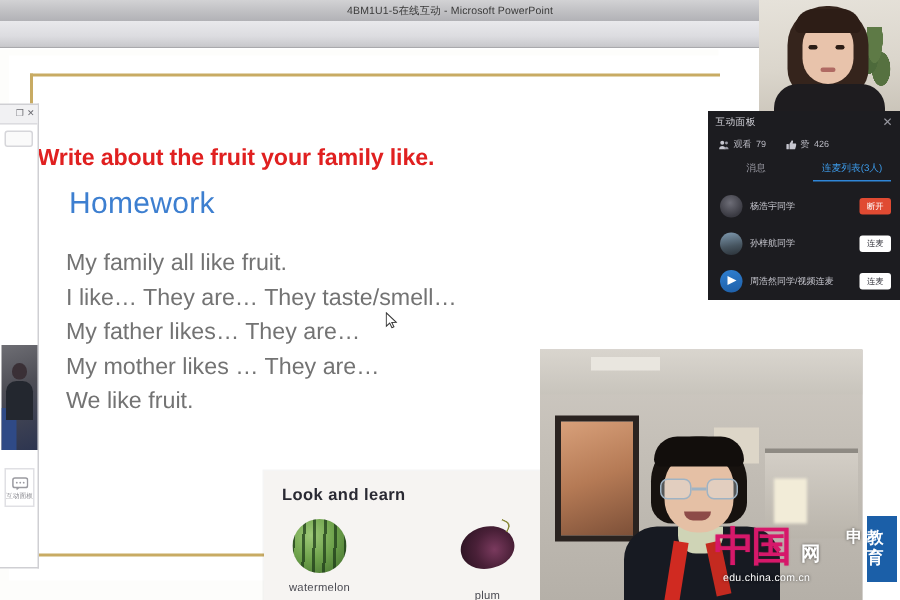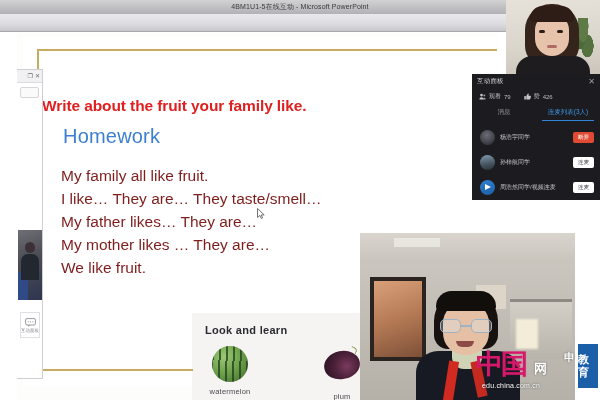--- a/index.html
+++ b/index.html
@@ -22,21 +22,21 @@
   }
   #ppt-title-text{
     font-size:7px; color:#3a3a3a; letter-spacing:.1px; white-space:nowrap;
   }
   #ppt-ribbon{
     position:absolute; left:0; top:14px; width:600px; height:18px;
     background:linear-gradient(180deg,#e9e9ec 0%,#dcdce0 60%,#c8c8cc 100%);
     border-bottom:1px solid #a9a9ad;
   }
   #ppt-stage{
-    position:absolute; left:17px; top:33px; width:479px; height:367px;
+    position:absolute; left:0; top:33px; width:479px; height:367px;
     background:#fdfdfb;
     padding-left:28px;
   }
 
   
   #slide{
     position:absolute; left:6px; top:4px; width:488px; height:350px;
     background:#ffffff;
   }
   .slide-rule{
@@ -52,21 +52,21 @@
     white-space:nowrap; letter-spacing:-.1px;
   }
   #slide-subheading{
     position:absolute; left:40px; top:88px;
     font-size:20px; color:#3d7fd0; letter-spacing:.2px;
   }
   #slide-body{
     position:absolute; left:38px; top:127px; width:440px;
   }
   .slide-line{
-    font-size:15.5px; color:#7f1d1d; line-height:23px; white-space:nowrap;
+    font-size:15.5px; color:#737373; line-height:23px; white-space:nowrap;
   }
 
   
   #look-learn{
     position:absolute; left:170px; top:277px; width:195px; height:95px;
     background:#f6f4f2;
     box-shadow:0 0 0 1px rgba(0,0,0,.04);
   }
   #look-learn-title{
     position:absolute; left:12px; top:10px;

